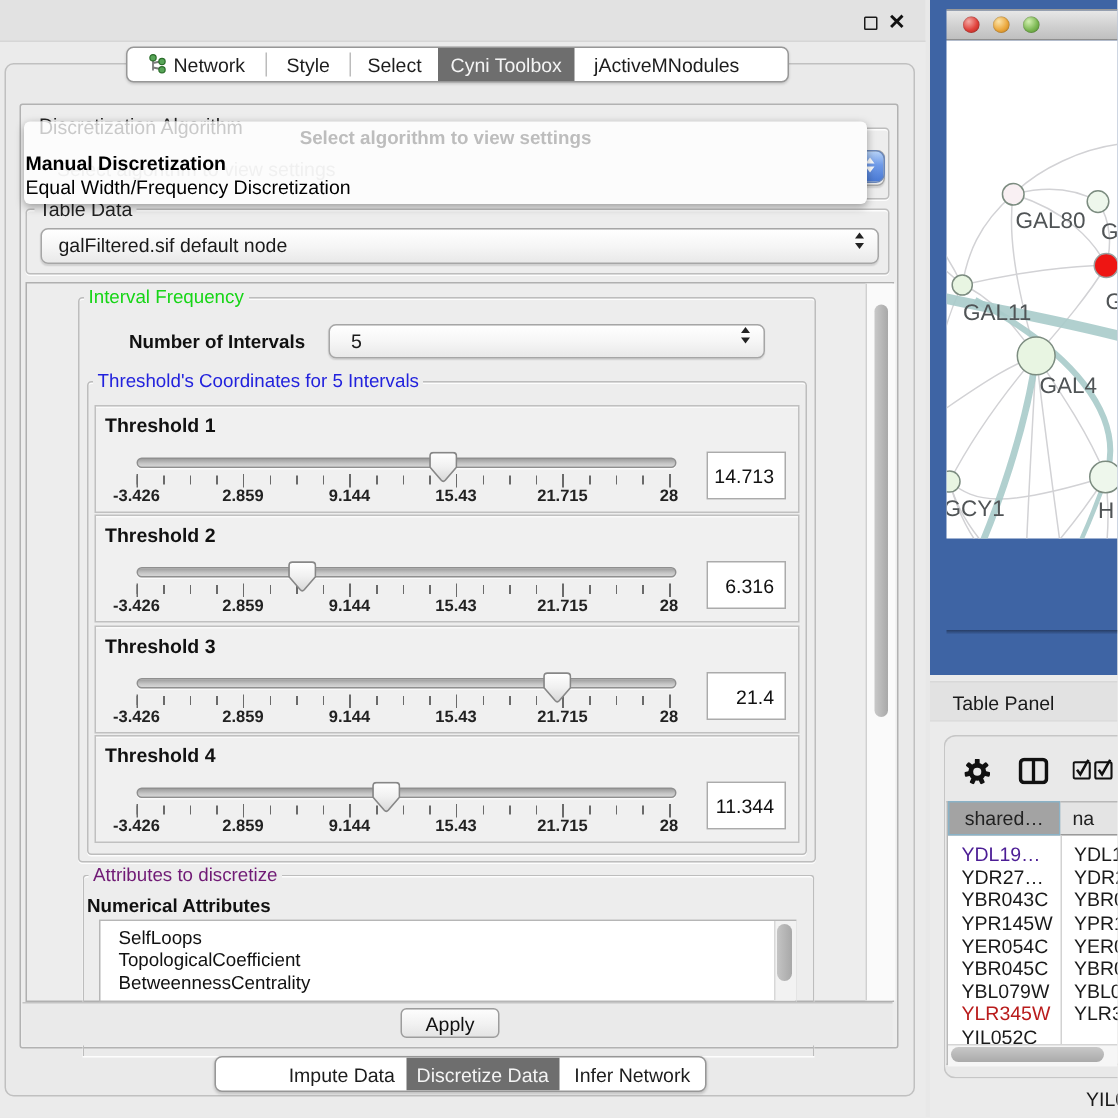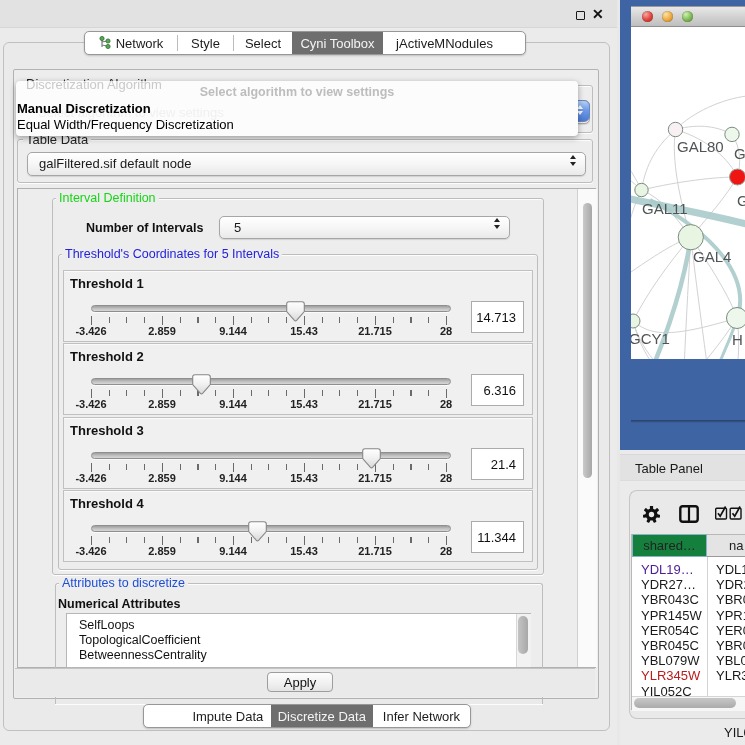--- a/index.html
+++ b/index.html
@@ -74,21 +74,21 @@
   <div class="u" style="border-bottom-color:#222;"></div>
     <div class="d" style="border-top-color:#222;"></div>
 </div>
 
 <div class="abs" style="left:17px;top:188px;width:579px;height:480px;border:1px solid #b0b0b0;background:#ededed;box-sizing:border-box;"></div>
 
 <div class="abs" style="left:577px;top:189px;width:19px;height:478px;background:#fafafa;border-left:1px solid #d0d0d0;"></div>
 <div class="abs" style="left:583px;top:203px;width:9px;height:275px;background:linear-gradient(90deg,#c9c9c9,#a8a8a8);border-radius:5px;"></div>
 
 <div class="grp" style="left:52px;top:198px;width:490px;height:375px;"></div>
-<div class="gtitle" style="left:56px;top:192px;color:#16d516;font-size:12.5px;">Interval Definition</div>
+<div class="gtitle" style="left:56px;top:192px;color:#16d516;font-size:12.5px;">Interval Frequency</div>
 
 <div class="abs" style="left:86px;top:221px;font-size:12.5px;font-weight:bold;color:#111;">Number of Intervals</div>
 <div class="combo" style="left:219px;top:216px;width:289px;height:21px;line-height:21px;border-radius:5px;">
   <span style="margin-left:14px;">5</span>
 </div>
 <div class="arr2" style="left:494px;top:218px;">
   <div class="u" style="border-bottom-color:#222;"></div>
     <div class="d" style="border-top-color:#222;"></div>
 </div>
 
@@ -182,21 +182,21 @@
 <stop offset="0" stop-color="#ffffff"></stop>
           <stop offset="0.5" stop-color="#f0f0f0"></stop>
           <stop offset="1" stop-color="#d8d8d8"></stop>
         </linearGradient>
       </defs>
 </svg>
 <div class="vfield">11.344</div>
 </div>
 
 <div class="grp" style="left:55px;top:583px;width:486px;height:120px;border-bottom:none;border-radius:3px 3px 0 0;"></div>
-<div class="gtitle" style="left:59px;top:577px;color:#1d4ed8;font-size:12.5px;">Attributes to discretize</div>
+<div class="gtitle" style="left:59px;top:577px;color:#701a75;font-size:12.5px;">Attributes to discretize</div>
 <div class="abs" style="left:58px;top:597px;font-size:12.5px;font-weight:bold;color:#111;">Numerical Attributes</div>
 <div class="abs" style="left:66px;top:613px;width:465px;height:55px;background:#fff;border:1px solid #b6b6b6;box-sizing:border-box;overflow:hidden;">
   <div style="margin:4px 0 0 12px;font-size:12.5px;color:#111;line-height:15px;">SelfLoops<br>TopologicalCoefficient<br>BetweennessCentrality<br></div>
 </div>
 <div class="abs" style="left:516px;top:614px;width:14px;height:53px;background:#f2f2f2;border-left:1px solid #d8d8d8;"></div>
 <div class="abs" style="left:518px;top:616px;width:10px;height:38px;background:linear-gradient(90deg,#c4c4c4,#a8a8a8);border-radius:5px;"></div>
 
 <div class="abs" style="left:15px;top:668px;width:580px;height:28px;background:#eaeaea;border-top:1px solid #c4c4c4;"></div>
 <div class="abs" style="left:267px;top:672px;width:66px;height:20px;background:linear-gradient(#fdfdfd,#f1f1f1 55%,#e4e4e4);border:1px solid #9d9d9d;border-radius:4px;font-size:13px;color:#111;text-align:center;line-height:19px;box-sizing:border-box;">Apply</div>
 
@@ -306,22 +306,22 @@
   <line x1="10" y1="1.5" x2="10" y2="16.5" stroke="#111" stroke-width="2.2"></line>
 </svg>
 <svg class="abs" style="left:715px;top:505px;" width="30" height="15" viewBox="0 0 30 15">
   <rect x="0.7" y="3.2" width="10.8" height="10.8" rx="1" fill="none" stroke="#111" stroke-width="1.4"></rect>
   <path d="M3 8.2 L5.2 11.2 L10.6 1.5" stroke="#111" stroke-width="1.7" fill="none"></path>
   <rect x="15.2" y="3.2" width="10.8" height="10.8" rx="1" fill="none" stroke="#111" stroke-width="1.4"></rect>
   <path d="M17.5 8.2 L19.7 11.2 L25.1 1.5" stroke="#111" stroke-width="1.7" fill="none"></path>
 </svg>
 
 <div class="abs" style="left:631px;top:534px;width:114px;height:176px;background:#fff;border:1px solid #b8b8b8;border-right:none;box-sizing:border-box;overflow:hidden;"></div>
-<div class="abs" style="left:632px;top:534px;width:75px;height:23px;background:#15803d;border:1px solid #8ab2c6;box-sizing:border-box;font-size:13px;color:#222;text-align:center;line-height:22px;">shared…</div>
-<div class="abs" style="left:707px;top:534px;width:38px;height:23px;background:#e4e4e4;border-top:1px solid #b8b8b8;border-bottom:1px solid #9a9a9a;box-sizing:border-box;font-size:13px;color:#222;padding-left:22px;line-height:22px;">na</div>
+<div class="abs" style="left:632px;top:534px;width:75px;height:23px;background:#a3a3a3;border:1px solid #8ab2c6;box-sizing:border-box;font-size:13px;color:#222;text-align:center;line-height:22px;">shared…</div>
+<div class="abs" style="left:707px;top:534px;width:38px;height:23px;background:#e4e4e4;border-top:1px solid #b8b8b8;border-bottom:1px solid #9a9a9a;box-sizing:border-box;font-size:13px;color:#222;padding-left:8px;line-height:22px;">na</div>
 <div class="abs" style="left:707px;top:557px;width:1px;height:140px;background:#d2d2d2;"></div>
 <div class="abs" style="left:641px;top:562.0px;font-size:13px;color:#4c1d95;line-height:15px;">YDL19…</div>
 <div class="abs" style="left:716px;top:562.0px;font-size:13px;color:#1a1a1a;line-height:15px;">YDL1</div>
 <div class="abs" style="left:641px;top:577.2px;font-size:13px;color:#1a1a1a;line-height:15px;">YDR27…</div>
 <div class="abs" style="left:716px;top:577.2px;font-size:13px;color:#1a1a1a;line-height:15px;">YDR2</div>
 <div class="abs" style="left:641px;top:592.4px;font-size:13px;color:#1a1a1a;line-height:15px;">YBR043C</div>
 <div class="abs" style="left:716px;top:592.4px;font-size:13px;color:#1a1a1a;line-height:15px;">YBR0</div>
 <div class="abs" style="left:641px;top:607.6px;font-size:13px;color:#1a1a1a;line-height:15px;">YPR145W</div>
 <div class="abs" style="left:716px;top:607.6px;font-size:13px;color:#1a1a1a;line-height:15px;">YPR1</div>
 <div class="abs" style="left:641px;top:622.8px;font-size:13px;color:#1a1a1a;line-height:15px;">YER054C</div>

